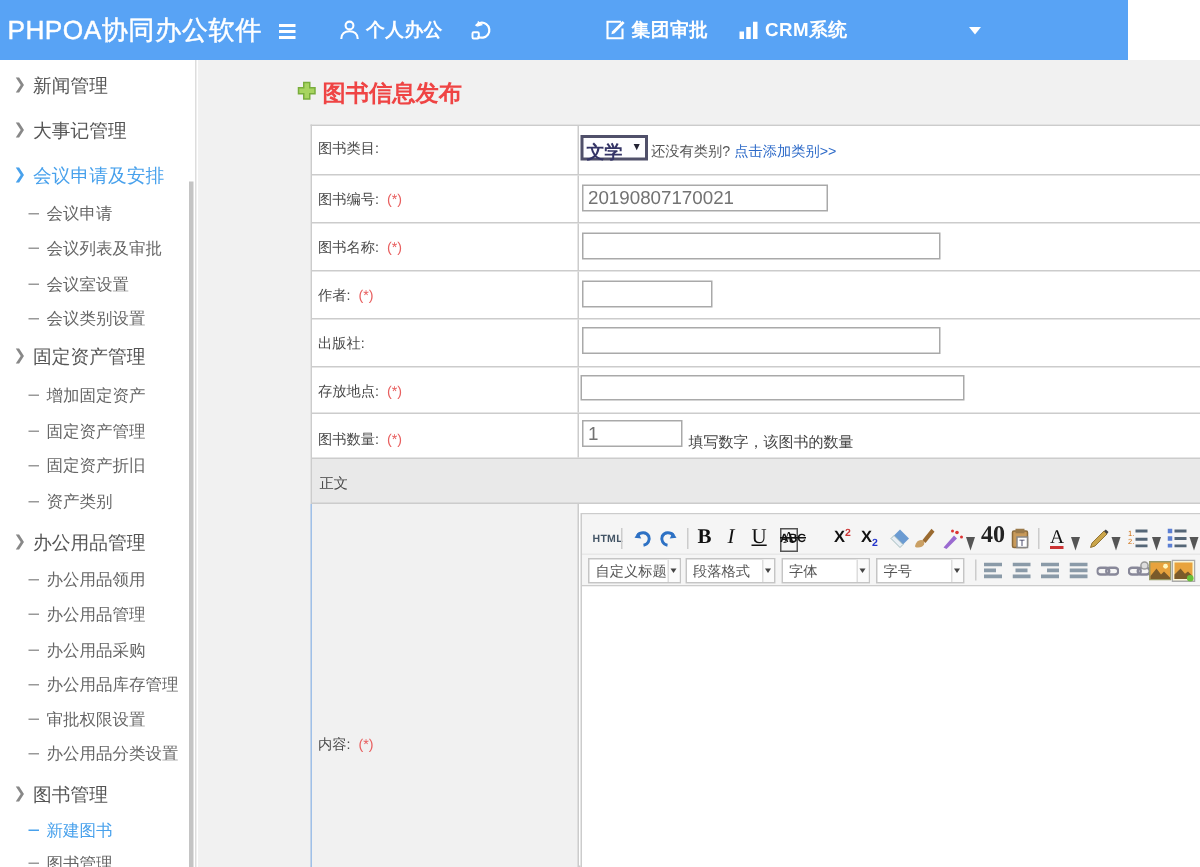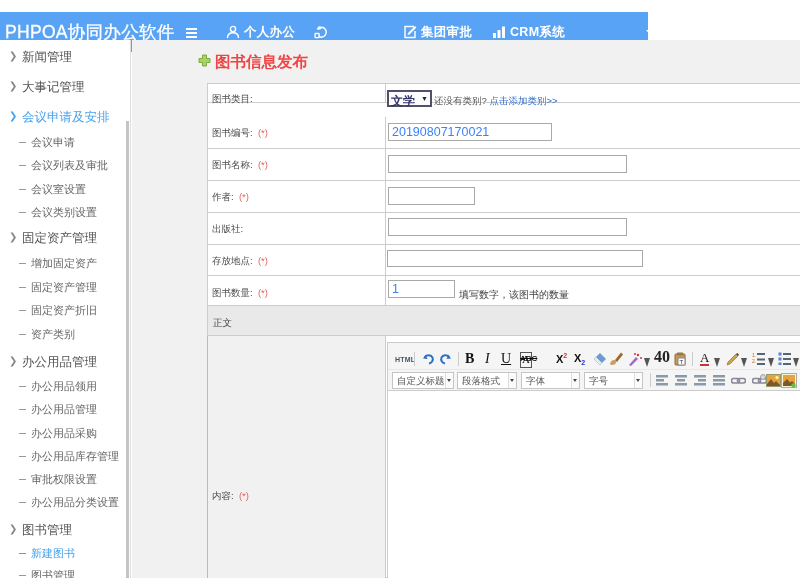--- a/index.html
+++ b/index.html
@@ -2,21 +2,21 @@
 <html><head>
 <meta charset="utf-8">
 <style>
 * { margin:0; padding:0; box-sizing:border-box; }
 html,body { width:800px; height:578px; overflow:hidden; }
 body { font-family:"Liberation Sans",sans-serif; background:#fff; position:relative; }
 #stage { position:absolute; left:0; top:0; width:800px; height:578px; overflow:hidden; }
 .abs { position:absolute; }
 
 
-#topbar { position:absolute; left:0; top:12px; width:648px; height:40px; background:#58a3f5; }
+#topbar { position:absolute; left:0; top:0; width:752px; height:40px; background:#58a3f5; }
 #logo { position:absolute; left:5px; top:0; line-height:40px; color:#fff; font-size:17.5px; font-weight:normal; letter-spacing:0.3px; -webkit-text-stroke:0.3px #fff; }
 .nav { position:absolute; top:0; height:40px; line-height:40px; color:#fff; font-size:12.5px; font-weight:bold; letter-spacing:0.3px; }
 #burger span { display:block; width:11px; height:2px; background:#fff; margin:2px 0; }
 #burger { position:absolute; left:186px; top:14px; }
 
 
 #sidebar { position:absolute; left:0; top:40px; width:131px; height:538px; background:#fff; border-right:1px solid #ddd; }
 .m1 { position:absolute; left:22px; font-size:12.5px; color:#555; white-space:nowrap; }
 .m1 .arr { position:absolute; left:-13px; top:1px; font-size:10px; color:#888; }
 .m2 { position:absolute; left:31px; font-size:11px; color:#666; white-space:nowrap; }
@@ -28,21 +28,21 @@
 #main { position:absolute; left:132px; top:40px; width:668px; height:538px; background:#f1f1f1; }
 #ptitle { position:absolute; left:215px; top:52px; font-size:15.5px; font-weight:bold; color:#ef4444; }
 #plus { position:absolute; left:198px; top:54px; width:13px; height:13px; }
 
 
 #tbl { position:absolute; left:207px; top:83px; width:593px; height:495px; background:#fff; border:1px solid #ccc; border-right:none; }
 .trow { position:absolute; left:0; width:592px; border-bottom:1px solid #ccc; }
 .lbl { position:absolute; left:4px; font-size:9.5px; color:#4a4a4a; }
 .req { color:#e86060; font-size:9.5px; }
 .cellsep { position:absolute; left:177px; top:0; bottom:0; width:1px; background:#ccc; }
-.inp { position:absolute; background:#fff; border:1px solid #a9a9a9; font-size:12.5px; color:#3b82f6; font-family:"Liberation Sans",sans-serif; padding:0 3px; }
+.inp { position:absolute; background:#fff; border:1px solid #a9a9a9; font-size:12.5px; color:#737373; font-family:"Liberation Sans",sans-serif; padding:0 3px; }
 #zwrow { position:absolute; left:0; top:222px; width:592px; height:30px; background:#e9e9e9; border-bottom:1px solid #ccc; line-height:30px; }
 #zwrow span { margin-left:5px; font-size:9.5px; color:#444; }
 #nrow { position:absolute; left:0; top:252px; width:592px; height:242px; }
 #nrow .lblcell { position:absolute; left:-1px; top:0; width:179px; height:242px; background:#f1f1f1; border-left:1px solid #9fc0e8; }
 #nrow .lbl { top:154px; }
 
 
 #sel { position:absolute; left:179px; top:6px; width:45px; height:17px; border:2px solid #50506a; background:#fdfdff; }
 #sel b { position:absolute; left:2px; top:1px; font-weight:bold; font-size:12px; color:#333366; }
 #sel i { position:absolute; right:2px; top:3px; font-style:normal; font-size:7px; color:#223; }
@@ -121,21 +121,21 @@
   </div>
 
   <div id="main"></div>
   <svg id="plus" viewBox="0 0 13 13">
       <path d="M4.5 1 h4 v3.5 h3.5 v4 h-3.5 v3.5 h-4 v-3.5 h-3.5 v-4 h3.5 z" fill="#a7d45f" stroke="#79ad3c" stroke-width="1"></path>
     </svg>
   <div id="ptitle">图书信息发布</div>
 
   <div id="tbl">
 
-      <div class="trow" style="top:0;height:19px">
+      <div class="trow" style="top:0;height:33px">
         <div class="cellsep"></div>
         <div class="lbl" style="top:9px">图书类目:</div>
         <div id="sel">
           <b>文学</b>
           <i>▼</i>
         </div>
         <div class="abs" style="left:226px;top:11px;font-size:9.5px;color:#555">还没有类别? <span style="color:#2d6ac8">点击添加类别&gt;&gt;</span></div>
       </div>
 
       <div class="trow" style="top:33px;height:32px">

